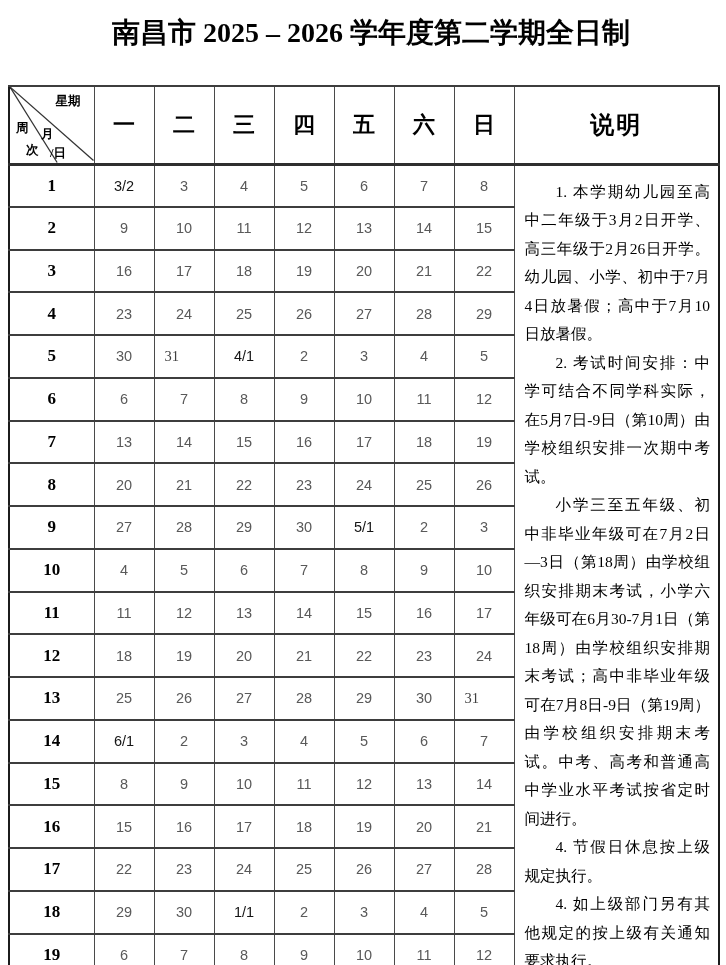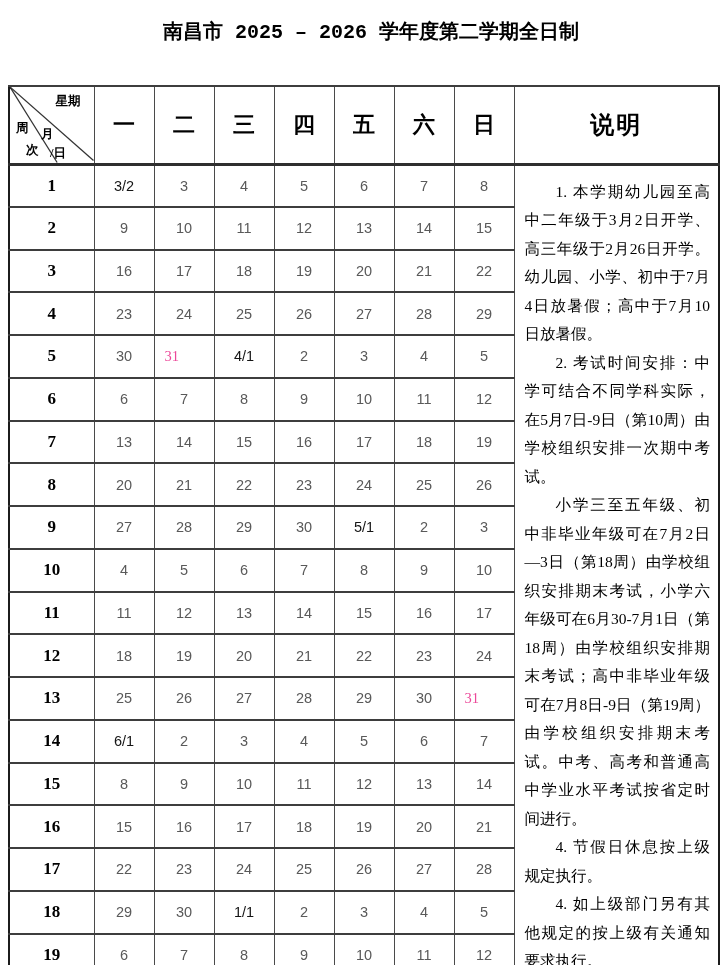--- a/index.html
+++ b/index.html
@@ -12,23 +12,23 @@
     height: 965px;
     position: relative;
     overflow: hidden;
     font-family: "Liberation Serif", serif;
     color: #000;
   }
   .doc-title {
     margin-top: 17px;
     text-align: center;
     font-weight: bold;
-    font-size: 20px;
+    font-size: 28px;
     line-height: 31px;
-    font-family: Liberation Mono, monospace;
+    font-family: Liberation Serif, serif;
     margin-left: 16px;
   }
   .doc-title .t-line { display: block; }
 
   table.cal-table {
     position: absolute;
     left: 8px;
     top: 85px;
     width: 710px;
     border-collapse: collapse;
@@ -84,21 +84,21 @@
   td.date-cell {
     font-size: 14.5px;
     font-family: "Liberation Sans", sans-serif;
     color: var(--date-color, #595959);
   }
   td.date-cell.month-start {
     color: var(--month-start-color, #141414);
   }
   td.date-cell.serif-date {
     font-family: "Liberation Serif", serif;
-    color: #ec4899;
+    color: #404040;
     text-align: left;
     padding-left: 10px;
   }
   td.notes-cell {
     vertical-align: top;
     text-align: justify;
     padding: 12px 8px 0 10px;
     font-size: 15.5px;
     line-height: 28.5px;
     font-family: "Liberation Serif", serif;

